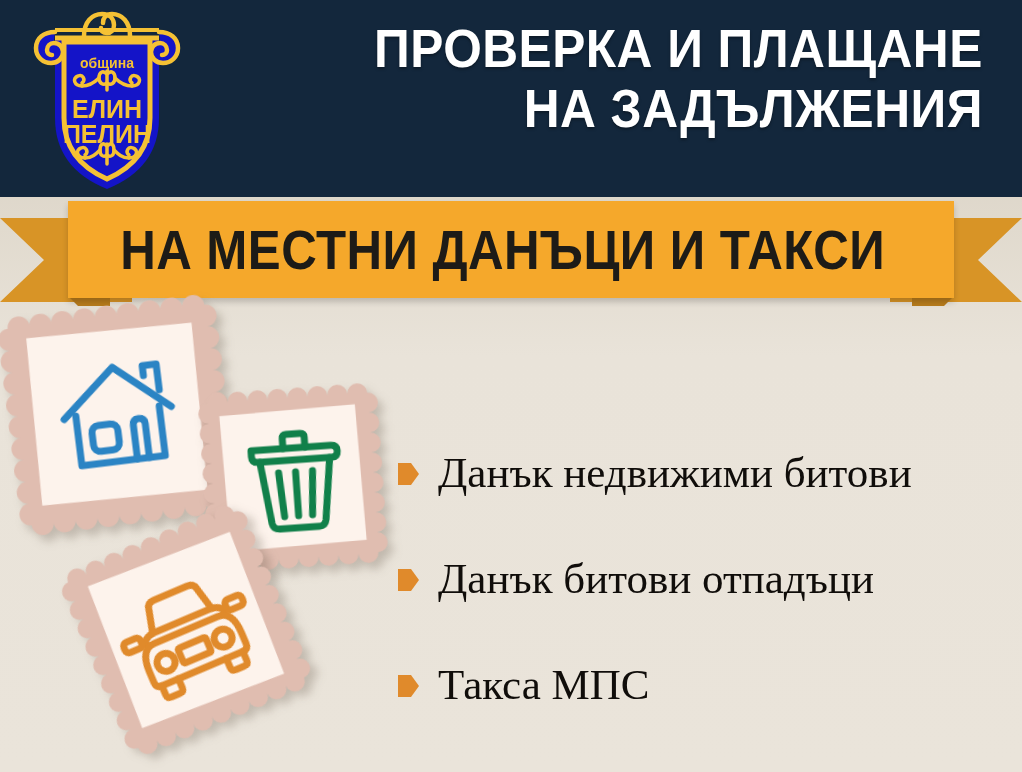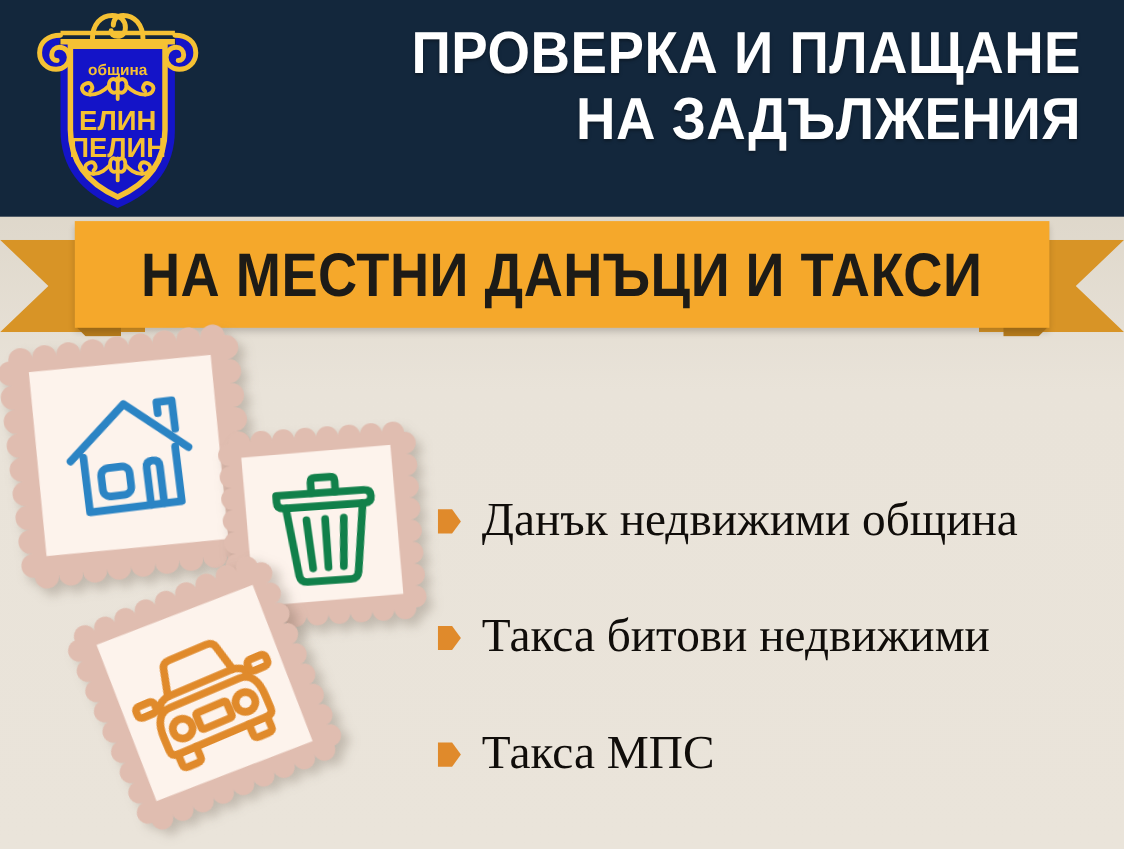--- a/index.html
+++ b/index.html
@@ -88,21 +88,21 @@
   .ribbon-shadow-r { right: 68px; clip-path: polygon(0 0, 42px 0, 32px 10px, 0 10px); }
   .ribbon-main {
     position: absolute;
     left: 68px;
     top: 5px;
     width: 886px;
     height: 97px;
     background: #f5a82b;
     display: flex;
     align-items: center;
-    justify-content: center;
+    justify-content: flex-start;
     box-shadow: 0 4px 6px rgba(0,0,0,0.18);
   }
   .ribbon-text {
     font-family: "Liberation Sans", sans-serif;
     font-weight: bold;
     font-size: 56px;
     line-height: 60px;
     color: #1d1b17;
     letter-spacing: 0.5px;
     transform: scaleX(0.88);
@@ -387,30 +387,30 @@
   </div>
 
   <div class="bullets">
 
     <div class="bullet-row">
       <span class="bullet-marker">
         <svg width="22" height="26" viewBox="0 0 22 26" xmlns="http://www.w3.org/2000/svg">
           <path d="M0 2 L13 2 L21 13 L13 24 L0 24 Z" fill="#e08a2b"></path>
         </svg>
       </span>
-      <span class="bullet-label">Данък недвижими община</span>
+      <span class="bullet-label">Данък недвижими битови</span>
     </div>
 
     <div class="bullet-row">
       <span class="bullet-marker">
         <svg width="22" height="26" viewBox="0 0 22 26" xmlns="http://www.w3.org/2000/svg">
           <path d="M0 2 L13 2 L21 13 L13 24 L0 24 Z" fill="#e08a2b"></path>
         </svg>
       </span>
-      <span class="bullet-label">Такса битови недвижими</span>
+      <span class="bullet-label">Данък битови отпадъци</span>
     </div>
 
     <div class="bullet-row">
       <span class="bullet-marker">
         <svg width="22" height="26" viewBox="0 0 22 26" xmlns="http://www.w3.org/2000/svg">
           <path d="M0 2 L13 2 L21 13 L13 24 L0 24 Z" fill="#e08a2b"></path>
         </svg>
       </span>
       <span class="bullet-label">Такса МПС</span>
     </div>

